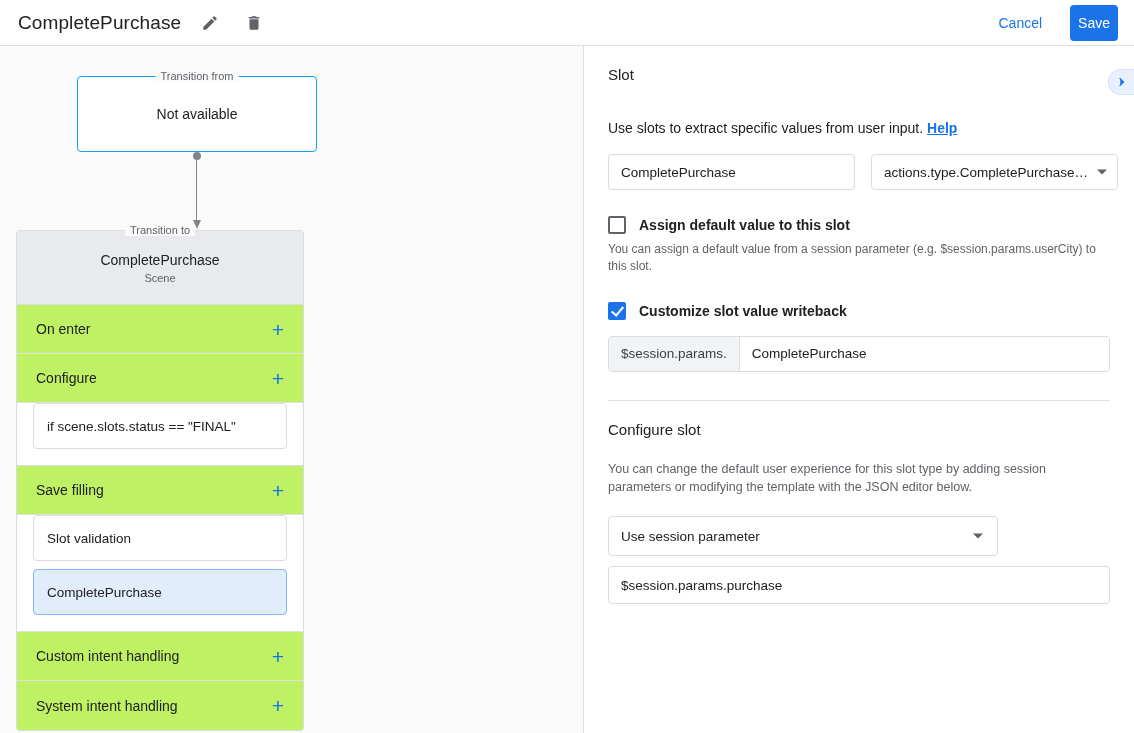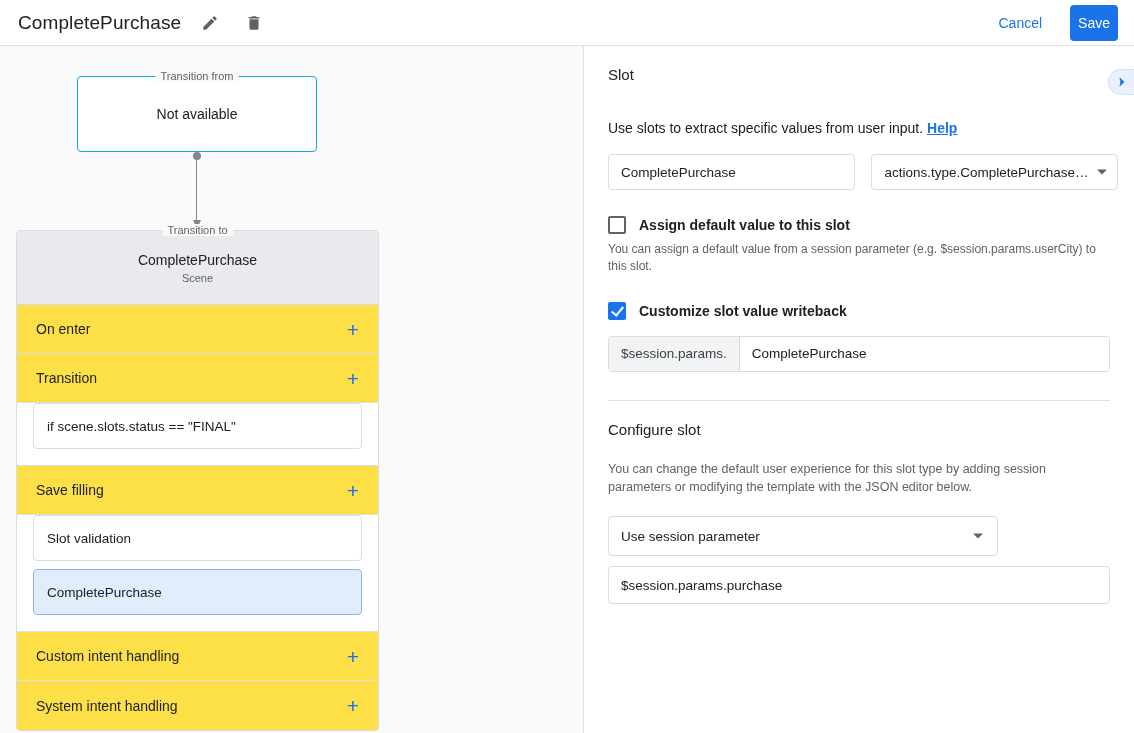--- a/index.html
+++ b/index.html
@@ -136,21 +136,21 @@
     left: -3.5px; top: 68px;
     width: 0; height: 0;
     border-left: 4.5px solid transparent;
     border-right: 4.5px solid transparent;
     border-top: 9px solid #80868b;
   }
 
   .scene-card {
     position: absolute;
     left: 16px; top: 184px;
-    width: 363px;
+    width: 288px;
     background: #fff;
     border: 1px solid #dadce0;
     border-radius: 4px;
     overflow: visible;
   }
   .scene-header {
     background: #e8eaed;
     height: 74px;
     border-bottom: 1px solid #dadce0;
     display: flex;
@@ -163,21 +163,21 @@
   .scene-header .sub { font-size: 11px; color: #5f6368; margin-top: 4px; }
 
   .row {
     height: 49px;
     border-bottom: 1px solid #e0e0e0;
     display: flex;
     align-items: center;
     padding: 0 14px 0 19px;
     font-size: 14px;
     color: #202124;
-    background: #fde047;
+    background: #bef264;
   }
   .row:last-child { border-bottom: none; }
   .row .rowspacer { flex: 1 1 auto; }
   .plus {
     color: #1a73e8;
     font-size: 21px;
     line-height: 1;
     cursor: pointer;
     width: 22px; height: 22px;
     display: flex; align-items: center; justify-content: center;
@@ -251,21 +251,21 @@
     border-radius: 4px;
     background: #fff;
     font-size: 13.5px;
     color: #202124;
     padding: 0 12px;
     display: flex; align-items: center;
     font-family: inherit;
     width: 100%;
   }
   .tf-w1 { width: 247px; min-width: 247px; }
-  .tf-w2 { width: 247px; min-width: 247px; position: relative; padding-right: 28px; text-align: center; }
+  .tf-w2 { width: 247px; min-width: 247px; position: relative; padding-right: 28px; }
   .tf-w2 .overflow {
     overflow: hidden; white-space: nowrap; text-overflow: ellipsis;
     display: block; width: 100%;
   }
   .caret {
     position: absolute;
     right: 10px; top: 50%;
     transform: translateY(-50%);
     width: 0; height: 0;
     border-left: 5px solid transparent;
@@ -416,21 +416,21 @@
           <div class="sub">Scene</div>
         </div>
 
         <div class="row">
           <span>On enter</span>
           <span class="rowspacer"></span>
           <span class="plus">+</span>
         </div>
 
         <div class="row">
-          <span>Transition</span>
+          <span>Configure</span>
           <span class="rowspacer"></span>
           <span class="plus">+</span>
         </div>
         <div class="section-body">
           <div class="inner-box">if scene.slots.status == "FINAL"</div>
         </div>
 
         <div class="row">
           <span>Save filling</span>
           <span class="rowspacer"></span>

